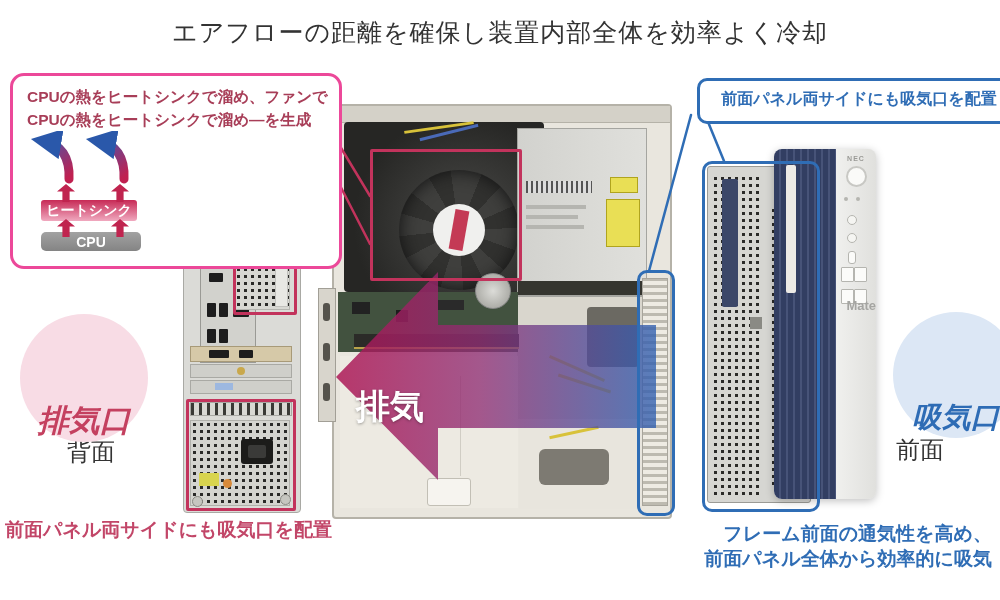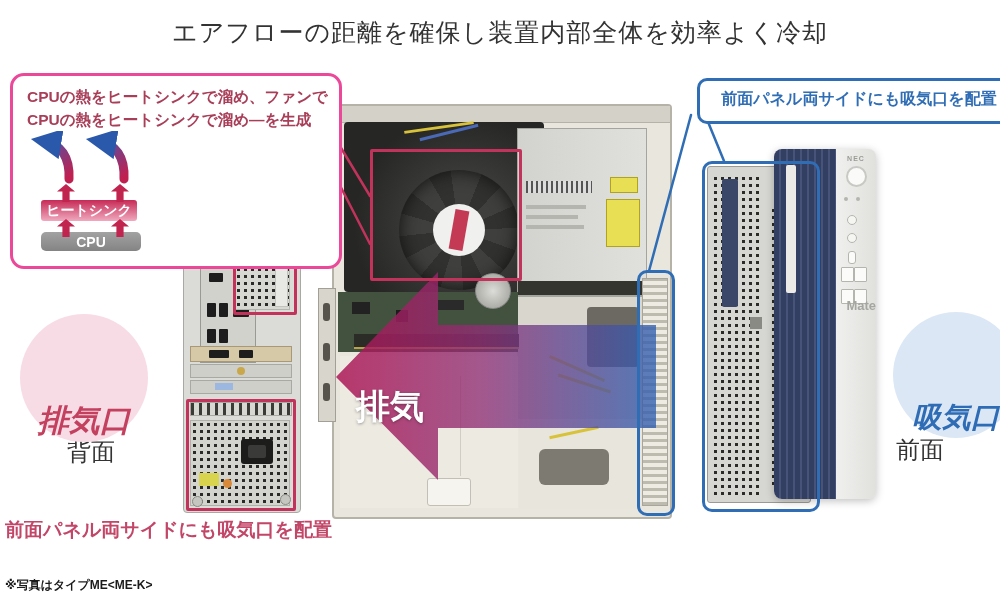--- a/index.html
+++ b/index.html
@@ -276,15 +276,18 @@
   <svg class="abs" style="left:0;top:0;z-index:6;pointer-events:none;" width="1000" height="600" viewBox="0 0 1000 600">
     <line x1="332" y1="133" x2="370" y2="196" stroke="#c2335c" stroke-width="2.5" stroke-linecap="round"></line>
     <line x1="332" y1="170" x2="370" y2="244" stroke="#c2335c" stroke-width="2.5" stroke-linecap="round"></line>
     <line x1="691" y1="115" x2="649" y2="271" stroke="#2f6db5" stroke-width="2.5" stroke-linecap="round"></line>
     <line x1="706" y1="117" x2="724" y2="161" stroke="#2f6db5" stroke-width="2.5" stroke-linecap="round"></line>
   </svg>
 
   <div class="abs rear-note">
     <div>前面パネル両サイドにも吸気口を配置</div>
   </div>
-  <div class="abs footnote">※写真はタイプME&lt;ME-K&gt;</div>
+  <div class="abs front-note">
+    <div>フレーム前面の通気性を高め、</div>
+    <div>前面パネル全体から効率的に吸気</div>
+  </div>
 
 </div>
 
 </body></html>

